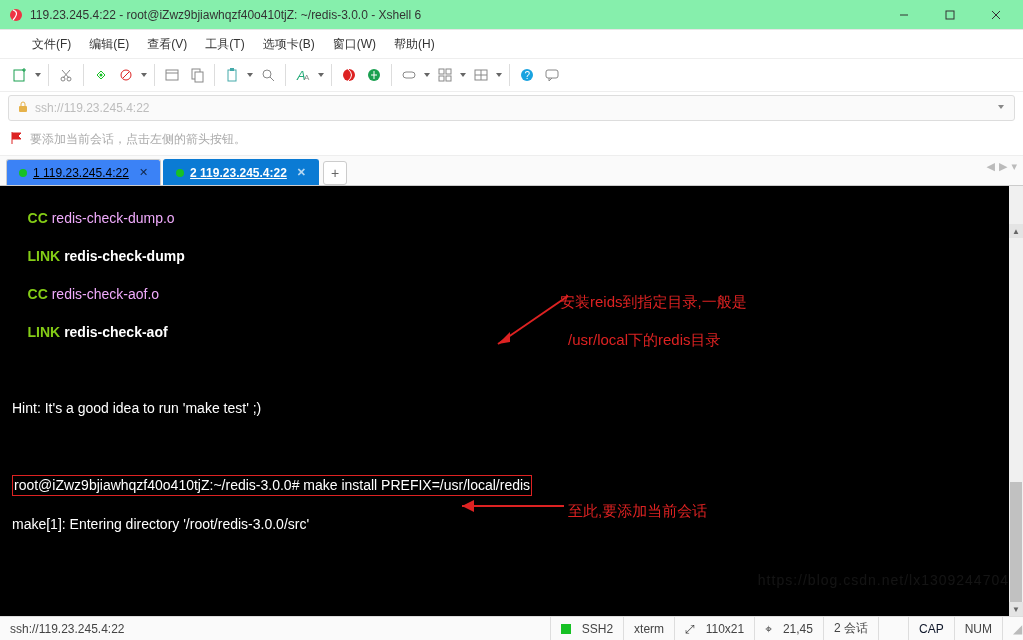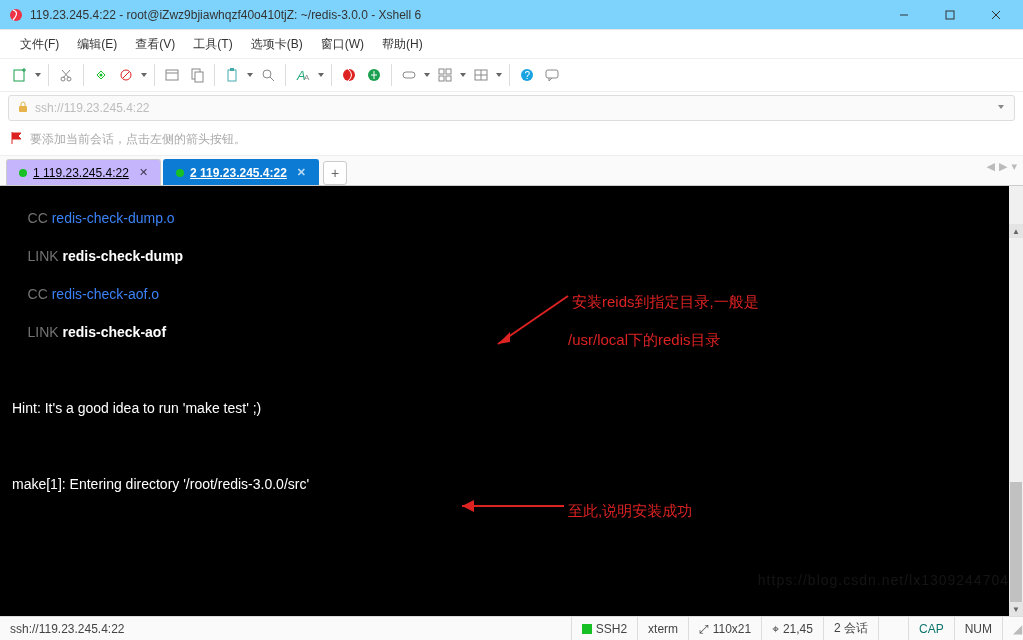--- a/index.html
+++ b/index.html
@@ -1,57 +1,57 @@
 <!DOCTYPE html>
 <html><head>
 <meta charset="utf-8">
 <style>
 * { margin: 0; padding: 0; box-sizing: border-box; font-family: "Microsoft YaHei", Tahoma, sans-serif; }
 body { background: #fff; width: 1023px; height: 640px; overflow: hidden; display: flex; flex-direction: column; }
-.titlebar { height: 30px; background: #7dd3fc; display: flex; align-items: center; padding: 0 4px 0 8px; border-bottom: 1px solid #e6e6e6; }
+.titlebar { height: 30px; background: #86efac; display: flex; align-items: center; padding: 0 4px 0 8px; border-bottom: 1px solid #e6e6e6; }
 .titlebar .appicon { width: 16px; height: 16px; margin-right: 6px; }
 .titlebar .title { font-size: 12px; color: #333; flex: 1; }
 .winbtn { width: 46px; height: 28px; display: flex; align-items: center; justify-content: center; color: #333; font-size: 10px; }
 
-.menubar { height: 28px; display: flex; align-items: center; padding: 0 12px; font-size: 12px; color: #333; gap: 2px; }
+.menubar { height: 28px; display: flex; align-items: center; padding: 0 24px; font-size: 12px; color: #333; gap: 2px; }
 .menubar span { padding: 2px 8px; }
 
 .toolbar { height: 34px; display: flex; align-items: center; padding: 0 8px; gap: 1px; border-top: 1px solid #eee; border-bottom: 1px solid #eee; }
 .tbtn { display: flex; align-items: center; justify-content: center; height: 26px; min-width: 24px; padding: 0 2px; }
 .tbtn svg { display:block; }
 .sep { width: 1px; height: 22px; background: #ddd; margin: 0 4px; }
 .dd { width: 10px; height: 10px; }
 
 .addrbar { height: 32px; display: flex; align-items: center; padding: 0 8px; }
 .addrfield { flex: 1; display: flex; align-items: center; border: 1px solid #ddd; border-radius: 3px; height: 26px; padding: 0 8px; background: #fafafa; color: #bdbdbd; font-size: 12px; gap: 6px; }
 
 .hintbar { height: 32px; display: flex; align-items: center; padding: 0 10px; font-size: 12px; color: #aaa; gap: 6px; border-bottom: 1px solid #eee; }
 
 .tabbar { height: 30px; display: flex; align-items: flex-end; padding: 0 6px; border-bottom: 1px solid #ccc; background: #fafafa; position: relative; }
-.tab { height: 26px; display: flex; align-items: center; padding: 0 12px; font-size: 12px; border: 1px solid #ccc; border-bottom: none; margin-right: 2px; border-radius: 3px 3px 0 0; background: #c4b5fd; gap: 6px; }
+.tab { height: 26px; display: flex; align-items: center; padding: 0 12px; font-size: 12px; border: 1px solid #ccc; border-bottom: none; margin-right: 2px; border-radius: 3px 3px 0 0; background: #3b82f6; gap: 6px; }
 .tab .dot { width: 8px; height: 8px; border-radius: 4px; }
 .tab.active { background: #0b7bd4; color: #fff; font-weight: bold; border-color: #0b7bd4; text-align: right; }
 .tab .close { font-size: 11px; opacity: .7; margin-left: 4px; }
 .addtab { width: 24px; height: 24px; border: 1px solid #ccc; display: flex; align-items: center; justify-content: center; border-radius: 3px; margin-left: 2px; background: #fff; font-size: 14px; color: #666; }
 .tabnav { position: absolute; right: 6px; top: 4px; display:flex; gap:4px; color:#bbb; font-size:11px; }
 
 .term { flex: 1; background: #000; color: #fff; font-family: "Courier New", monospace; font-size: 14px; line-height: 19px; padding: 4px 6px 4px 12px; position: relative; overflow: hidden; white-space: pre; }
-.term .blue { color: #737373; }
-.term .cyan { color: #3b82f6; }
+.term .blue { color: #84cc16; font-weight: bold; }
+.term .cyan { color: #f0abfc; }
 .term .white { color: #fff; }
 .term .boxred { border: 1px solid #d22; display: inline-block; }
 .term .annotR { color: #d22; position: absolute; font-family: "Microsoft YaHei", sans-serif; font-size: 15px; }
 .term .scrollbar { position: absolute; right: 0; top: 0; bottom: 0; width: 14px; background: #f0f0f0; }
 .term .scrollbar .btn { height: 14px; background: #e4e4e4; color: #666; font-size: 8px; display: flex; align-items: center; justify-content: center; }
 .term .scrollbar .track { position: absolute; top: 14px; bottom: 14px; left: 0; right: 0; }
 .term .scrollbar .thumb { position: absolute; left: 1px; right: 1px; background: #c1c1c1; bottom: 0; height: 120px; }
 .arrow { position: absolute; pointer-events: none; }
 
 .status { height: 24px; border-top: 1px solid #ddd; display: flex; align-items: center; font-size: 12px; color: #444; background: #fafafa; }
-.status .cell { padding: 0 10px; border-left: 1px solid #ddd; display: flex; align-items: center; gap: 4px; height: 100%; }
+.status .cell { padding: 0 10px; border-left: 1px solid #ddd; display: flex; align-items: center; gap: 11px; height: 100%; }
 .status .left { flex: 1; padding: 0 10px; }
 .sbox { width:10px; height:10px; background:#17c125; display:inline-block; }
 
 .watermark { position: absolute; right: 14px; bottom: 26px; color: rgba(200,200,200,0.10); font-size: 14px; letter-spacing: 1px; pointer-events:none; }
 </style>
 </head>
 <body>
 
 <div class="titlebar">
   <span class="appicon">
@@ -263,36 +263,37 @@
 </div>
 
 <div class="term">
 <div>    <span class="blue">CC </span><span class="cyan">redis-check-dump.o</span></div>
 <div>    <span class="blue">LINK </span><span class="white" style="font-weight:bold">redis-check-dump</span></div>
 <div>    <span class="blue">CC </span><span class="cyan">redis-check-aof.o</span></div>
 <div>    <span class="blue">LINK </span><span class="white" style="font-weight:bold">redis-check-aof</span></div>
 <br>
 <div>Hint: It's a good idea to run 'make test' ;)</div>
 <br>
+<div><span class="boxred" style="padding:0 1px">root@iZwz9bjiawhqzf40o410tjZ:~/redis-3.0.0# make install PREFIX=/usr/local/redis</span></div>
 <div>make[1]: Entering directory '/root/redis-3.0.0/src'</div>
 <br>
 
 <br>
 
 
 
 
-<div class="annotR" style="left:572px;top:106px">安装reids到指定目录,一般是</div>
+<div class="annotR" style="left:560px;top:106px">安装reids到指定目录,一般是</div>
 <div class="annotR" style="left:568px;top:144px">/usr/local下的redis目录</div>
 <svg class="arrow" style="left:492px;top:106px" width="78" height="60">
       <line x1="76" y1="4" x2="6" y2="52" stroke="#d22" stroke-width="2"></line>
       <path d="M6 52 L18 40 L18 50 Z" fill="#d22"></path>
     </svg>
 
-<div class="annotR" style="left:568px;top:315px">至此,说明安装成功</div>
+<div class="annotR" style="left:568px;top:315px">至此,要添加当前会话</div>
 <svg class="arrow" style="left:454px;top:308px" width="112" height="18">
       <line x1="110" y1="12" x2="8" y2="12" stroke="#d22" stroke-width="2"></line>
       <path d="M8 12 L20 6 L20 18 Z" fill="#d22"></path>
     </svg>
 
 <div class="scrollbar">
   <div class="btn">▲</div>
   <div class="track"><div class="thumb"></div></div>
   <div class="btn" style="position:absolute;bottom:0;left:0;right:0">▼</div>
 </div>
@@ -310,16 +311,16 @@
   <div class="cell">
       <span>⤢</span>
       <span>110x21</span>
     </div>
   <div class="cell">
       <span>⌖</span>
       <span>21,45</span>
     </div>
   <div class="cell">2 会话</div>
   <div class="cell" style="width:30px"></div>
-  <div class="cell" style="color:#0f766e">CAP</div>
+  <div class="cell" style="color:#0f172a">CAP</div>
   <div class="cell">NUM</div>
   <div class="cell" style="width:20px;color:#bbb">◢</div>
 </div>
 
 </body></html>

